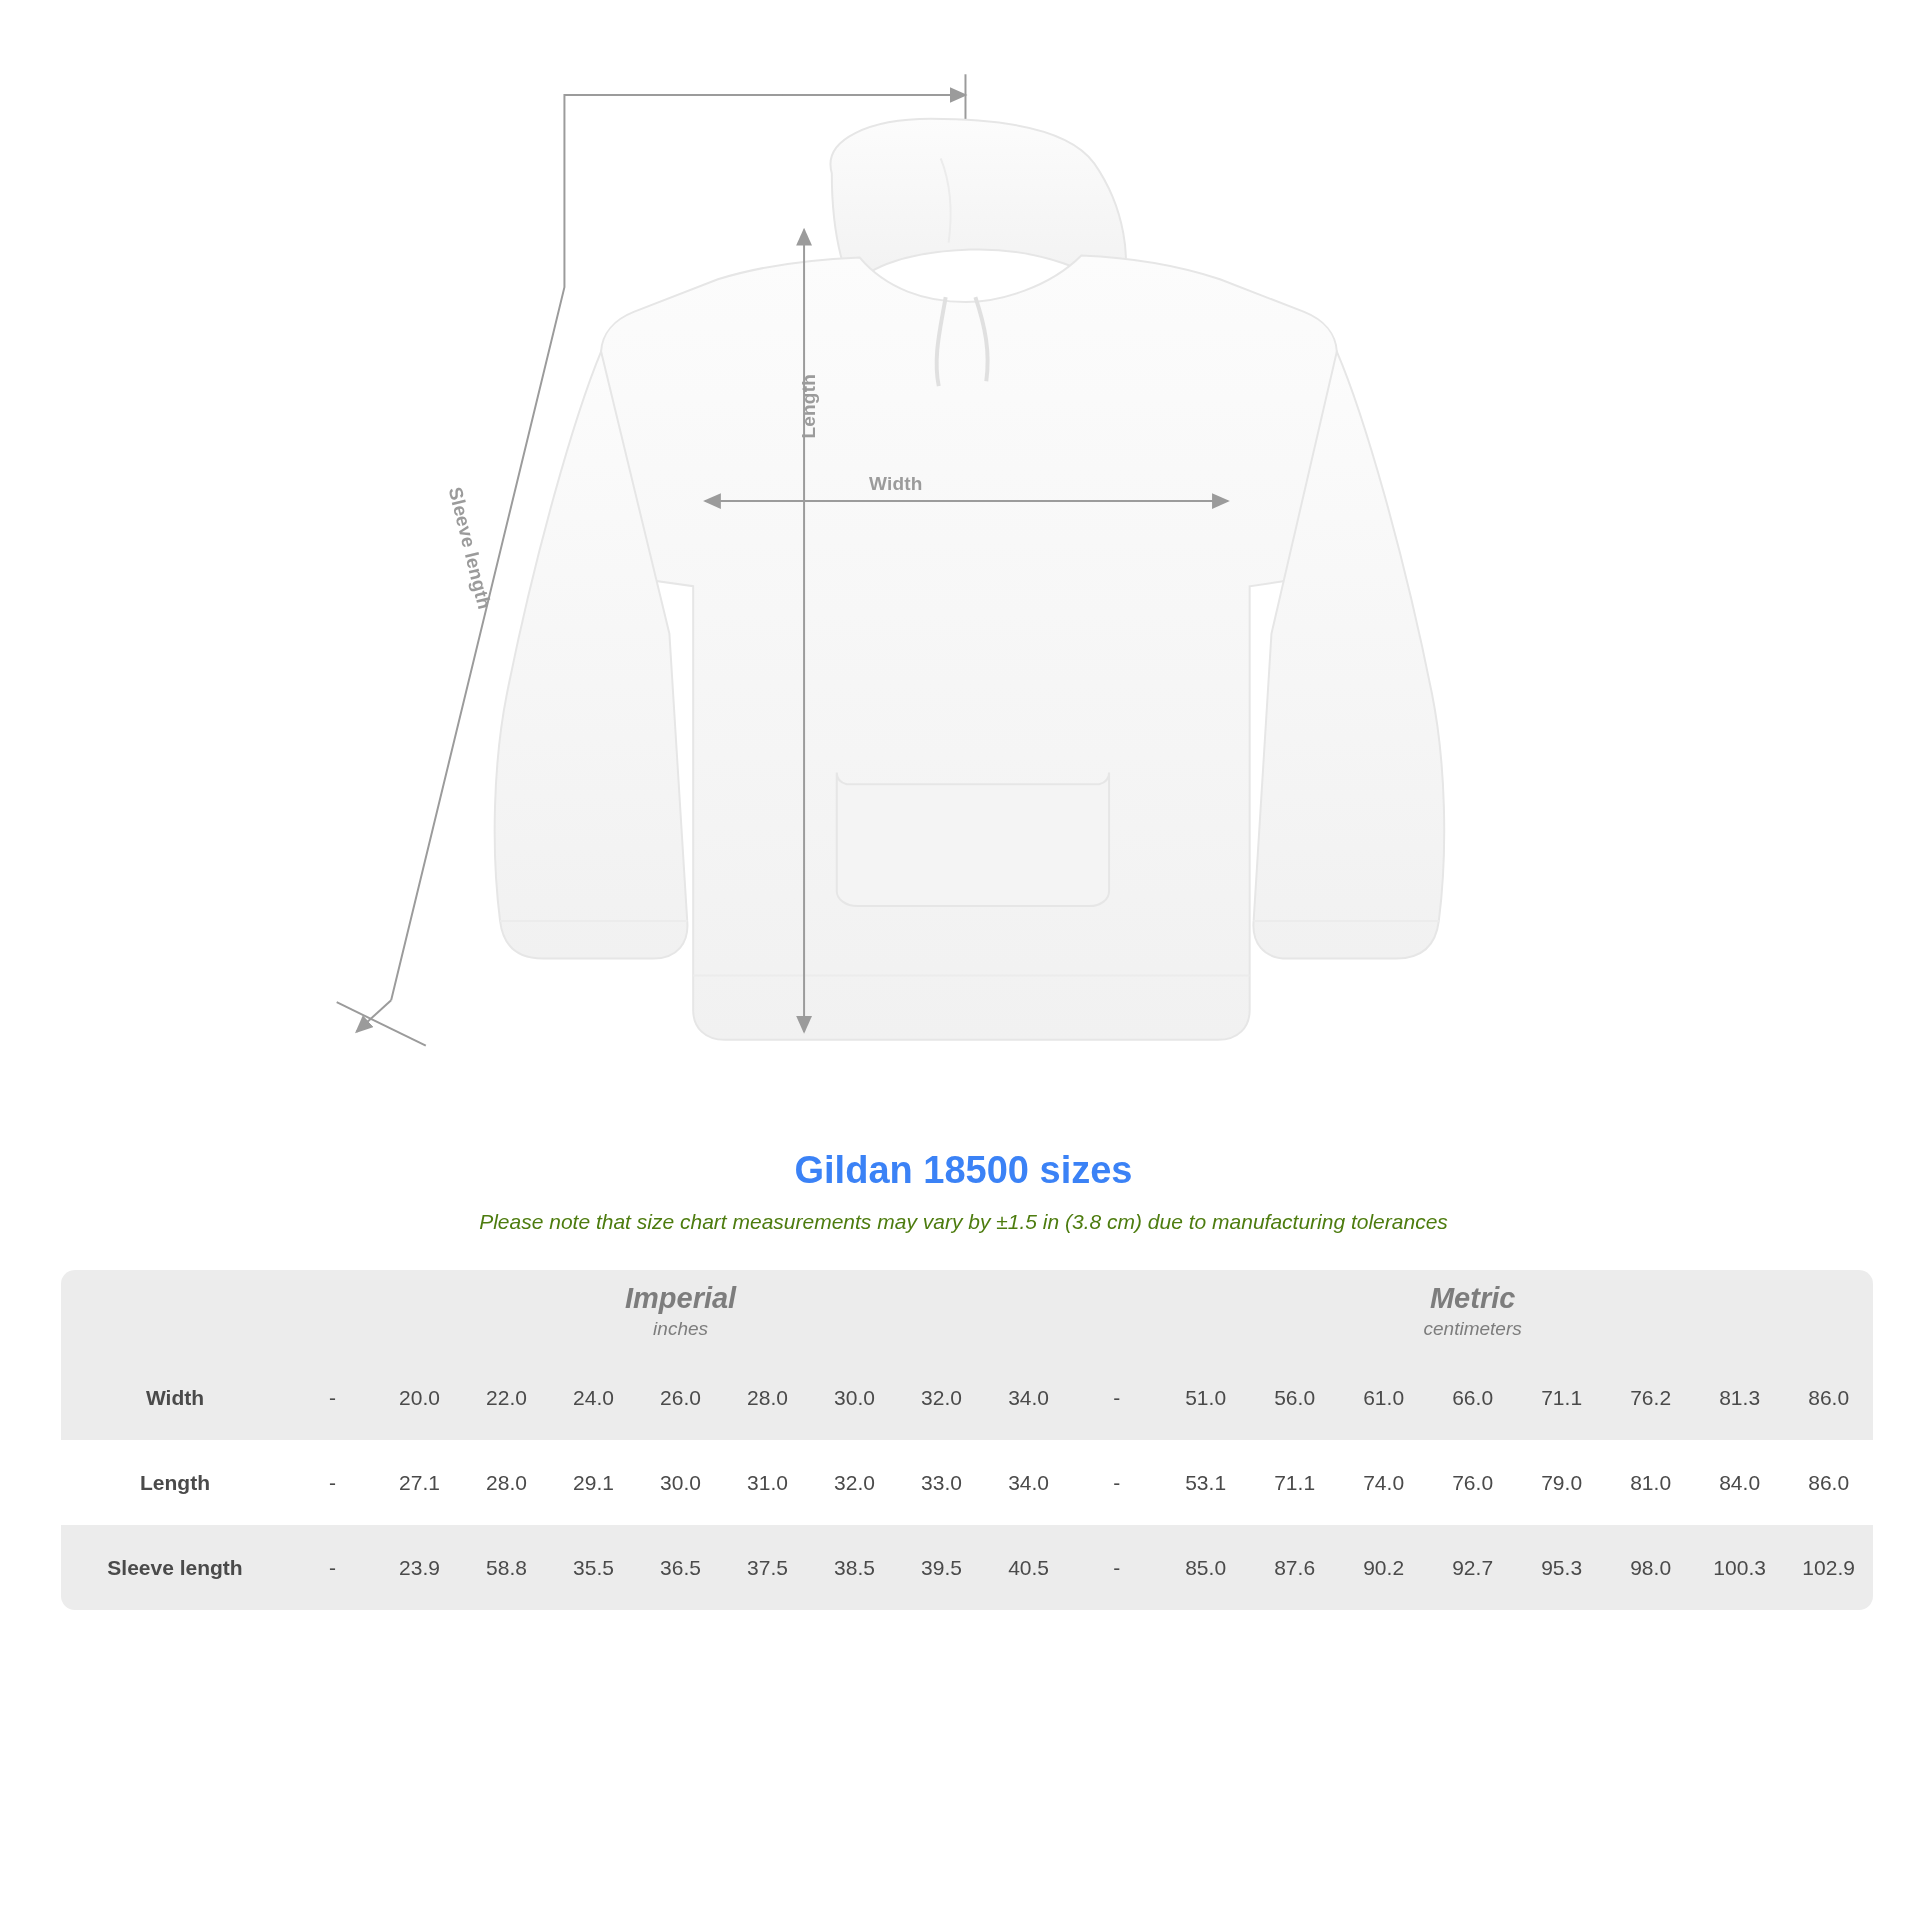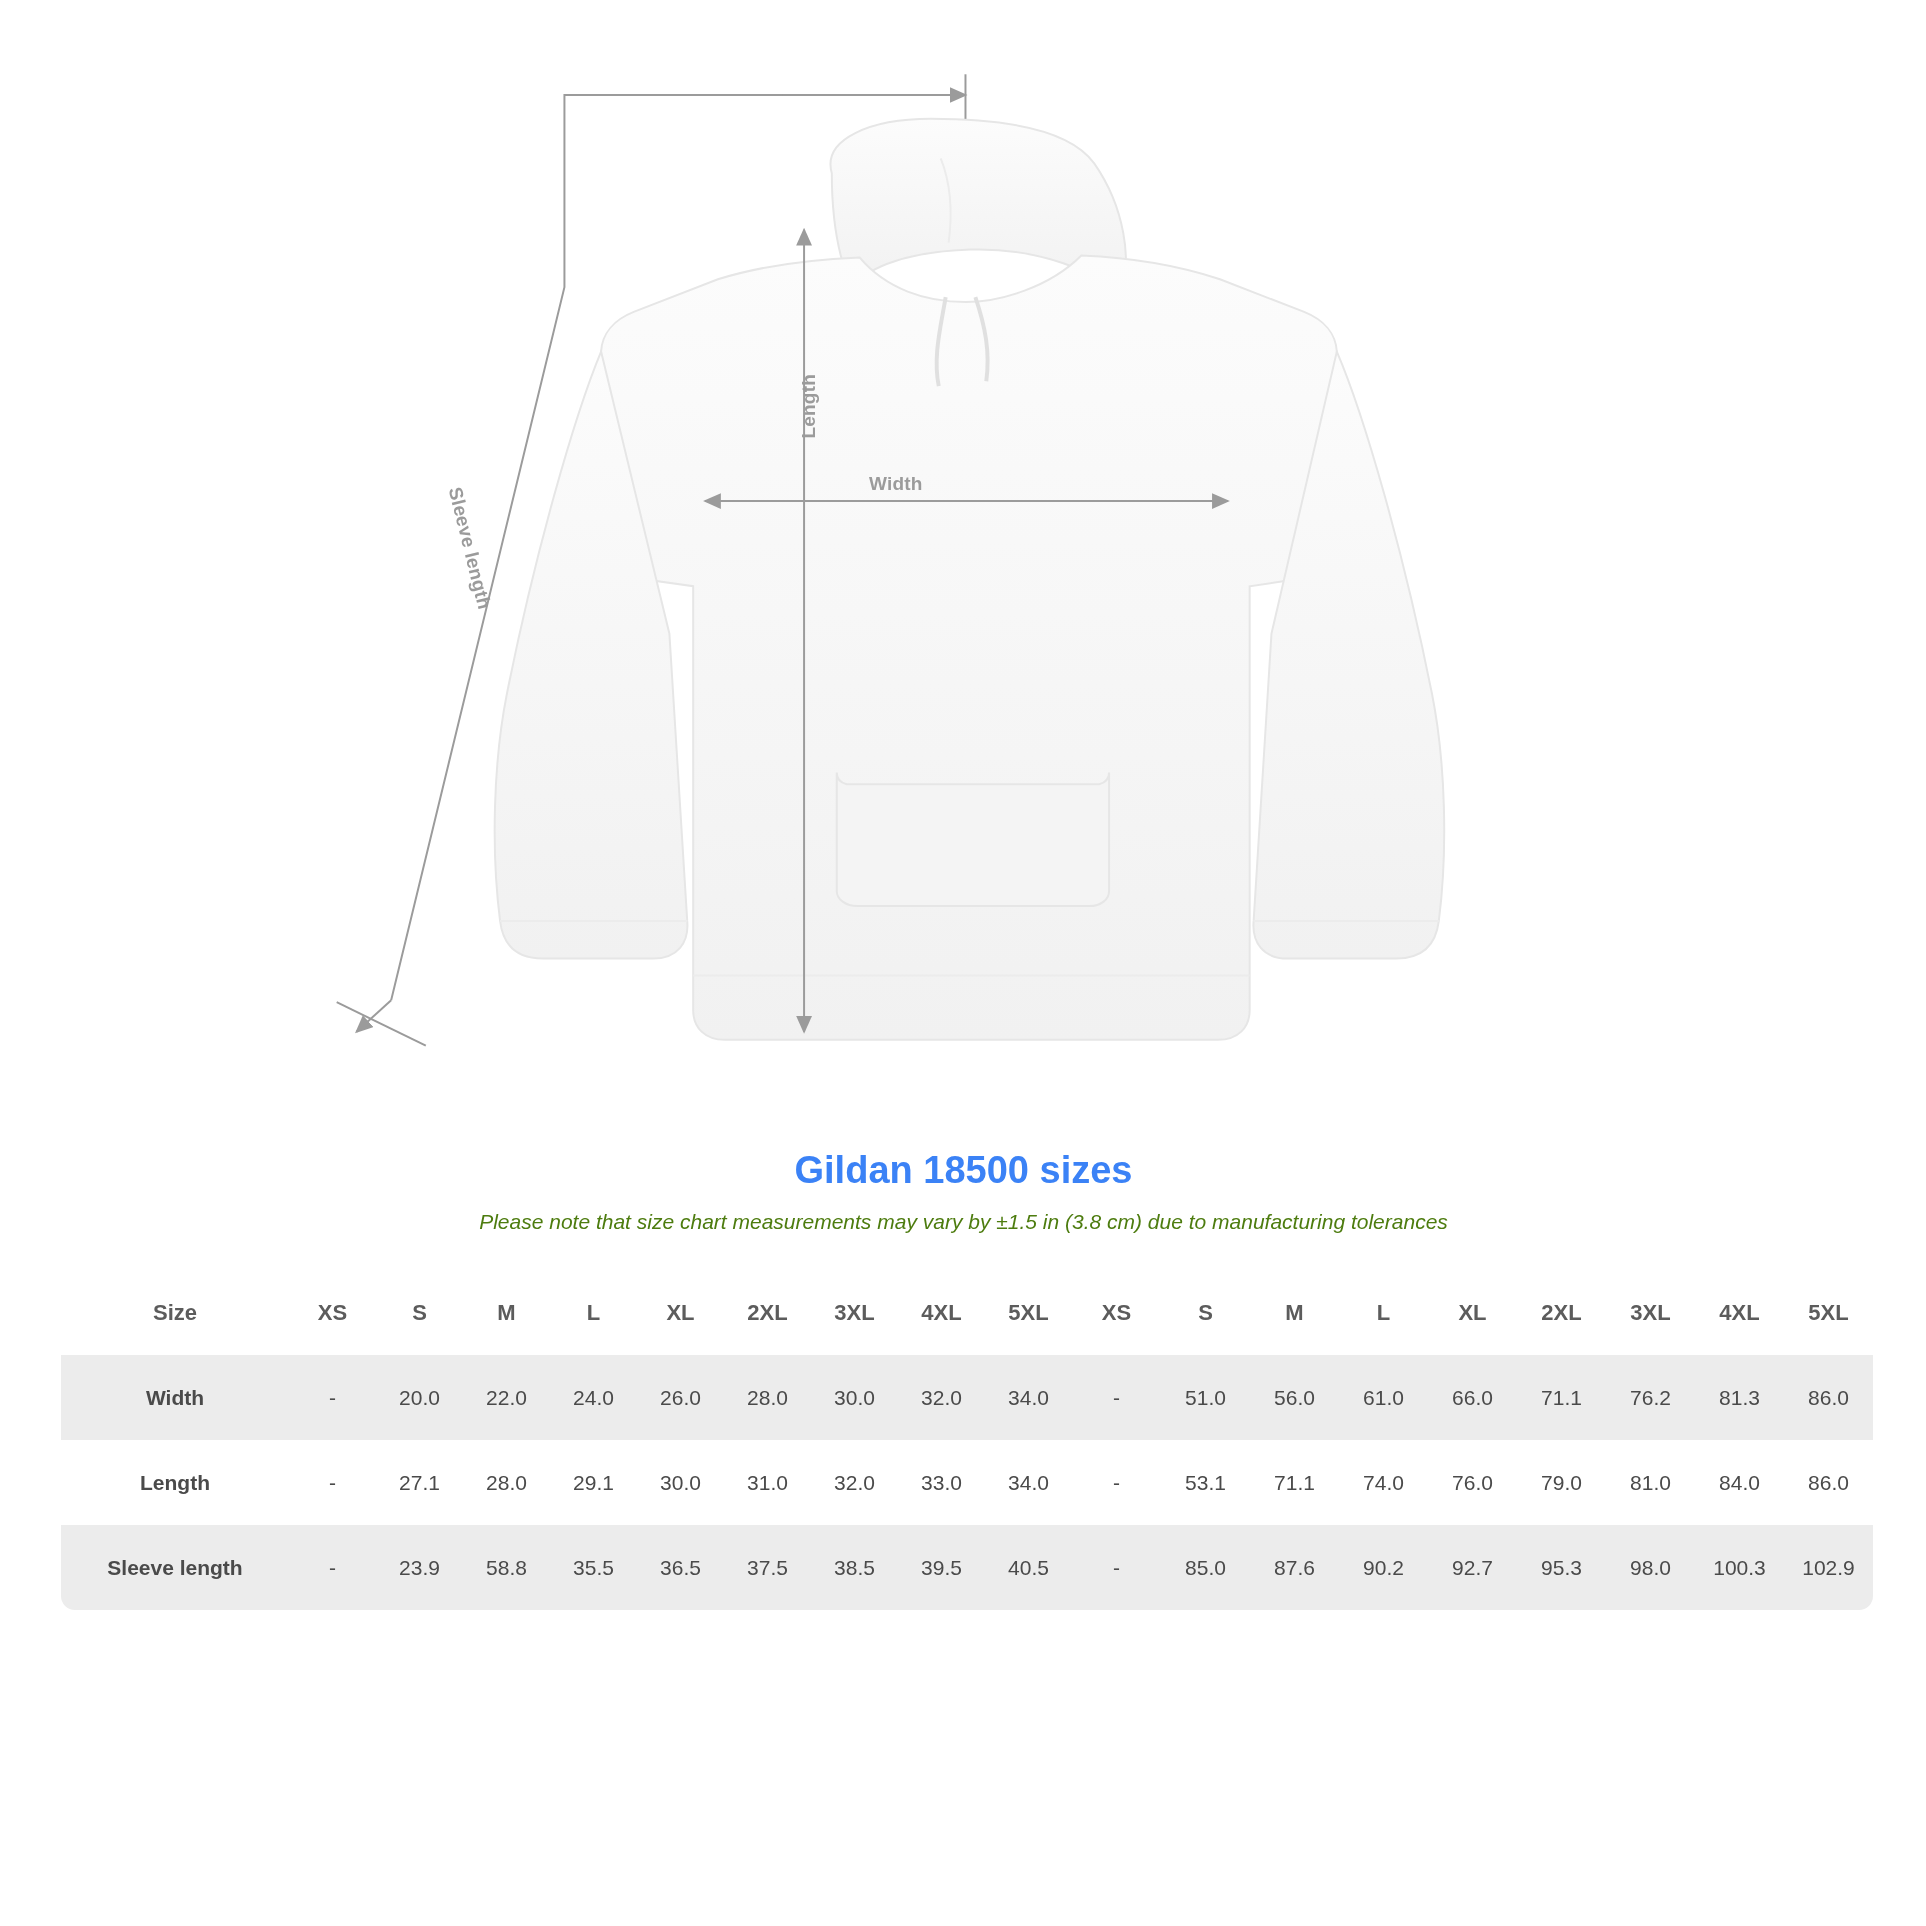--- a/index.html
+++ b/index.html
@@ -196,42 +196,32 @@
 </div>
 
 <div class="table-wrap">
   <table class="size-table">
     <colgroup>
       <col style="width:228px">
       <col span="9" style="width:87px">
       <col span="9" style="width:89px">
     </colgroup>
     <tbody>
-
-      <tr class="head-row">
-        <td>Size</td>
-        <td>XS</td>
-        <td>S</td>
-        <td>M</td>
-        <td>L</td>
-        <td>XL</td>
-        <td>2XL</td>
-        <td>3XL</td>
-        <td>4XL</td>
-        <td>5XL</td>
-        <td>XS</td>
-        <td>S</td>
-        <td>M</td>
-        <td>L</td>
-        <td>XL</td>
-        <td>2XL</td>
-        <td>3XL</td>
-        <td>4XL</td>
-        <td>5XL</td>
-      </tr>
+      <tr>
+        <td class="unit-head corner-tl"></td>
+        <td class="unit-head" colspan="9">
+          <div class="u-name">Imperial</div>
+          <div class="u-sub">inches</div>
+        </td>
+        <td class="unit-head corner-tr" colspan="9">
+          <div class="u-name">Metric</div>
+          <div class="u-sub">centimeters</div>
+        </td>
+      </tr>
+
 
       <tr class="row-alt">
         <td class="rowlabel">Width</td>
         <td>-</td>
         <td>20.0</td>
         <td>22.0</td>
         <td>24.0</td>
         <td>26.0</td>
         <td>28.0</td>
         <td>30.0</td>

